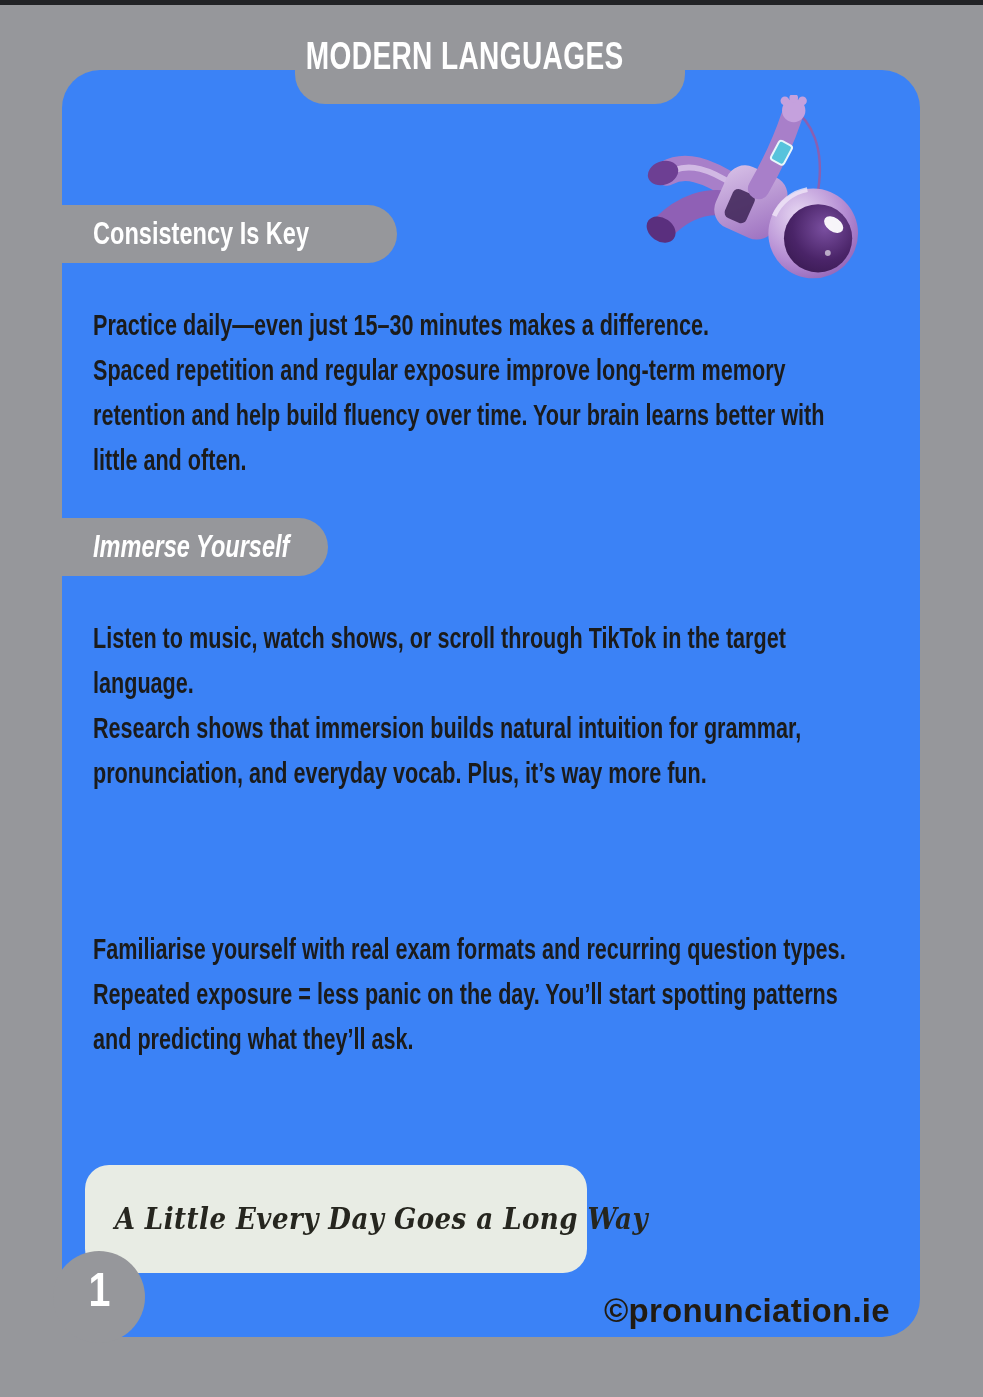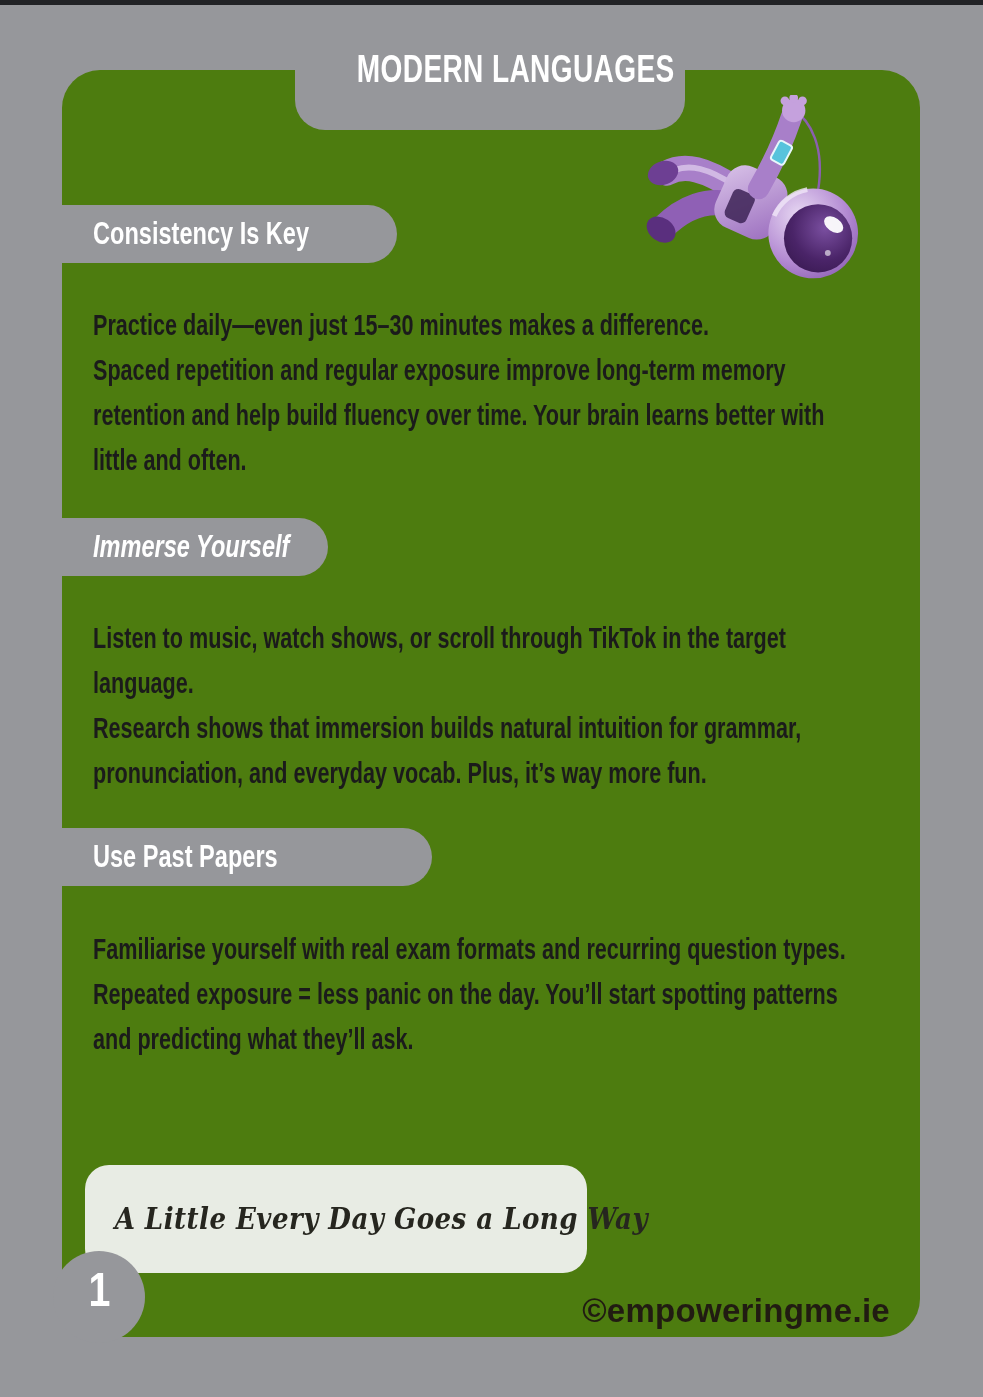--- a/index.html
+++ b/index.html
@@ -9,26 +9,26 @@
     background:#96979B;
     font-family:"Liberation Sans", sans-serif;
     overflow:hidden;
   }
   .top-strip {
     position:absolute; left:0; top:0; width:983px; height:5px;
     background:#222326; z-index:6;
   }
   .card {
     position:absolute; left:62px; top:70px; width:858px; height:1267px;
-    background:#4d7c0f; border-radius:38px; z-index:1;
+    background:#3b82f6; border-radius:38px; z-index:1;
   }
   .title-tab {
-    position:absolute; left:295px; top:0; width:390px; height:130px;
+    position:absolute; left:295px; top:0; width:390px; height:104px;
     background:#96979B; border-radius:0 0 30px 30px; z-index:3;
-    display:flex; align-items:center; justify-content:flex-start;
+    display:flex; align-items:center; justify-content:flex-end;
     padding-top:8px;
   }
   .title-tab .tab-title {
     color:#ffffff; font-weight:700; font-size:39px; white-space:nowrap;
     transform:scaleX(0.72); transform-origin:50% 50%;
     letter-spacing:0.5px;
   }
   .astronaut {
     position:absolute; left:645px; top:95px; width:235px; height:195px; z-index:4;
   }
@@ -93,33 +93,30 @@
   </div>
 
   <div class="pill pill-2">
     <span class="pill-label">Immerse Yourself</span>
   </div>
   <div class="para para-2">
     <p>Listen to music, watch shows, or scroll through TikTok in the target language.</p>
     <p>Research shows that immersion builds natural intuition for grammar, pronunciation, and everyday vocab. Plus, it’s way more fun.</p>
   </div>
 
-  <div class="pill pill-3">
-    <span class="pill-label">Use Past Papers</span>
-  </div>
   <div class="para para-3">
     <p>Familiarise yourself with real exam formats and recurring question types.</p>
     <p>Repeated exposure = less panic on the day. You’ll start spotting patterns and predicting what they’ll ask.</p>
   </div>
 
   <div class="quote-box">
     <span class="quote-text">A Little Every Day Goes a Long Way</span>
   </div>
 
-  <div class="footer-credit">©empoweringme.ie</div>
+  <div class="footer-credit">©pronunciation.ie</div>
 </div>
 
 <div class="title-tab">
   <span class="tab-title">MODERN LANGUAGES</span>
 </div>
 
 <div class="page-badge">
   <span class="num">1</span>
 </div>
 

